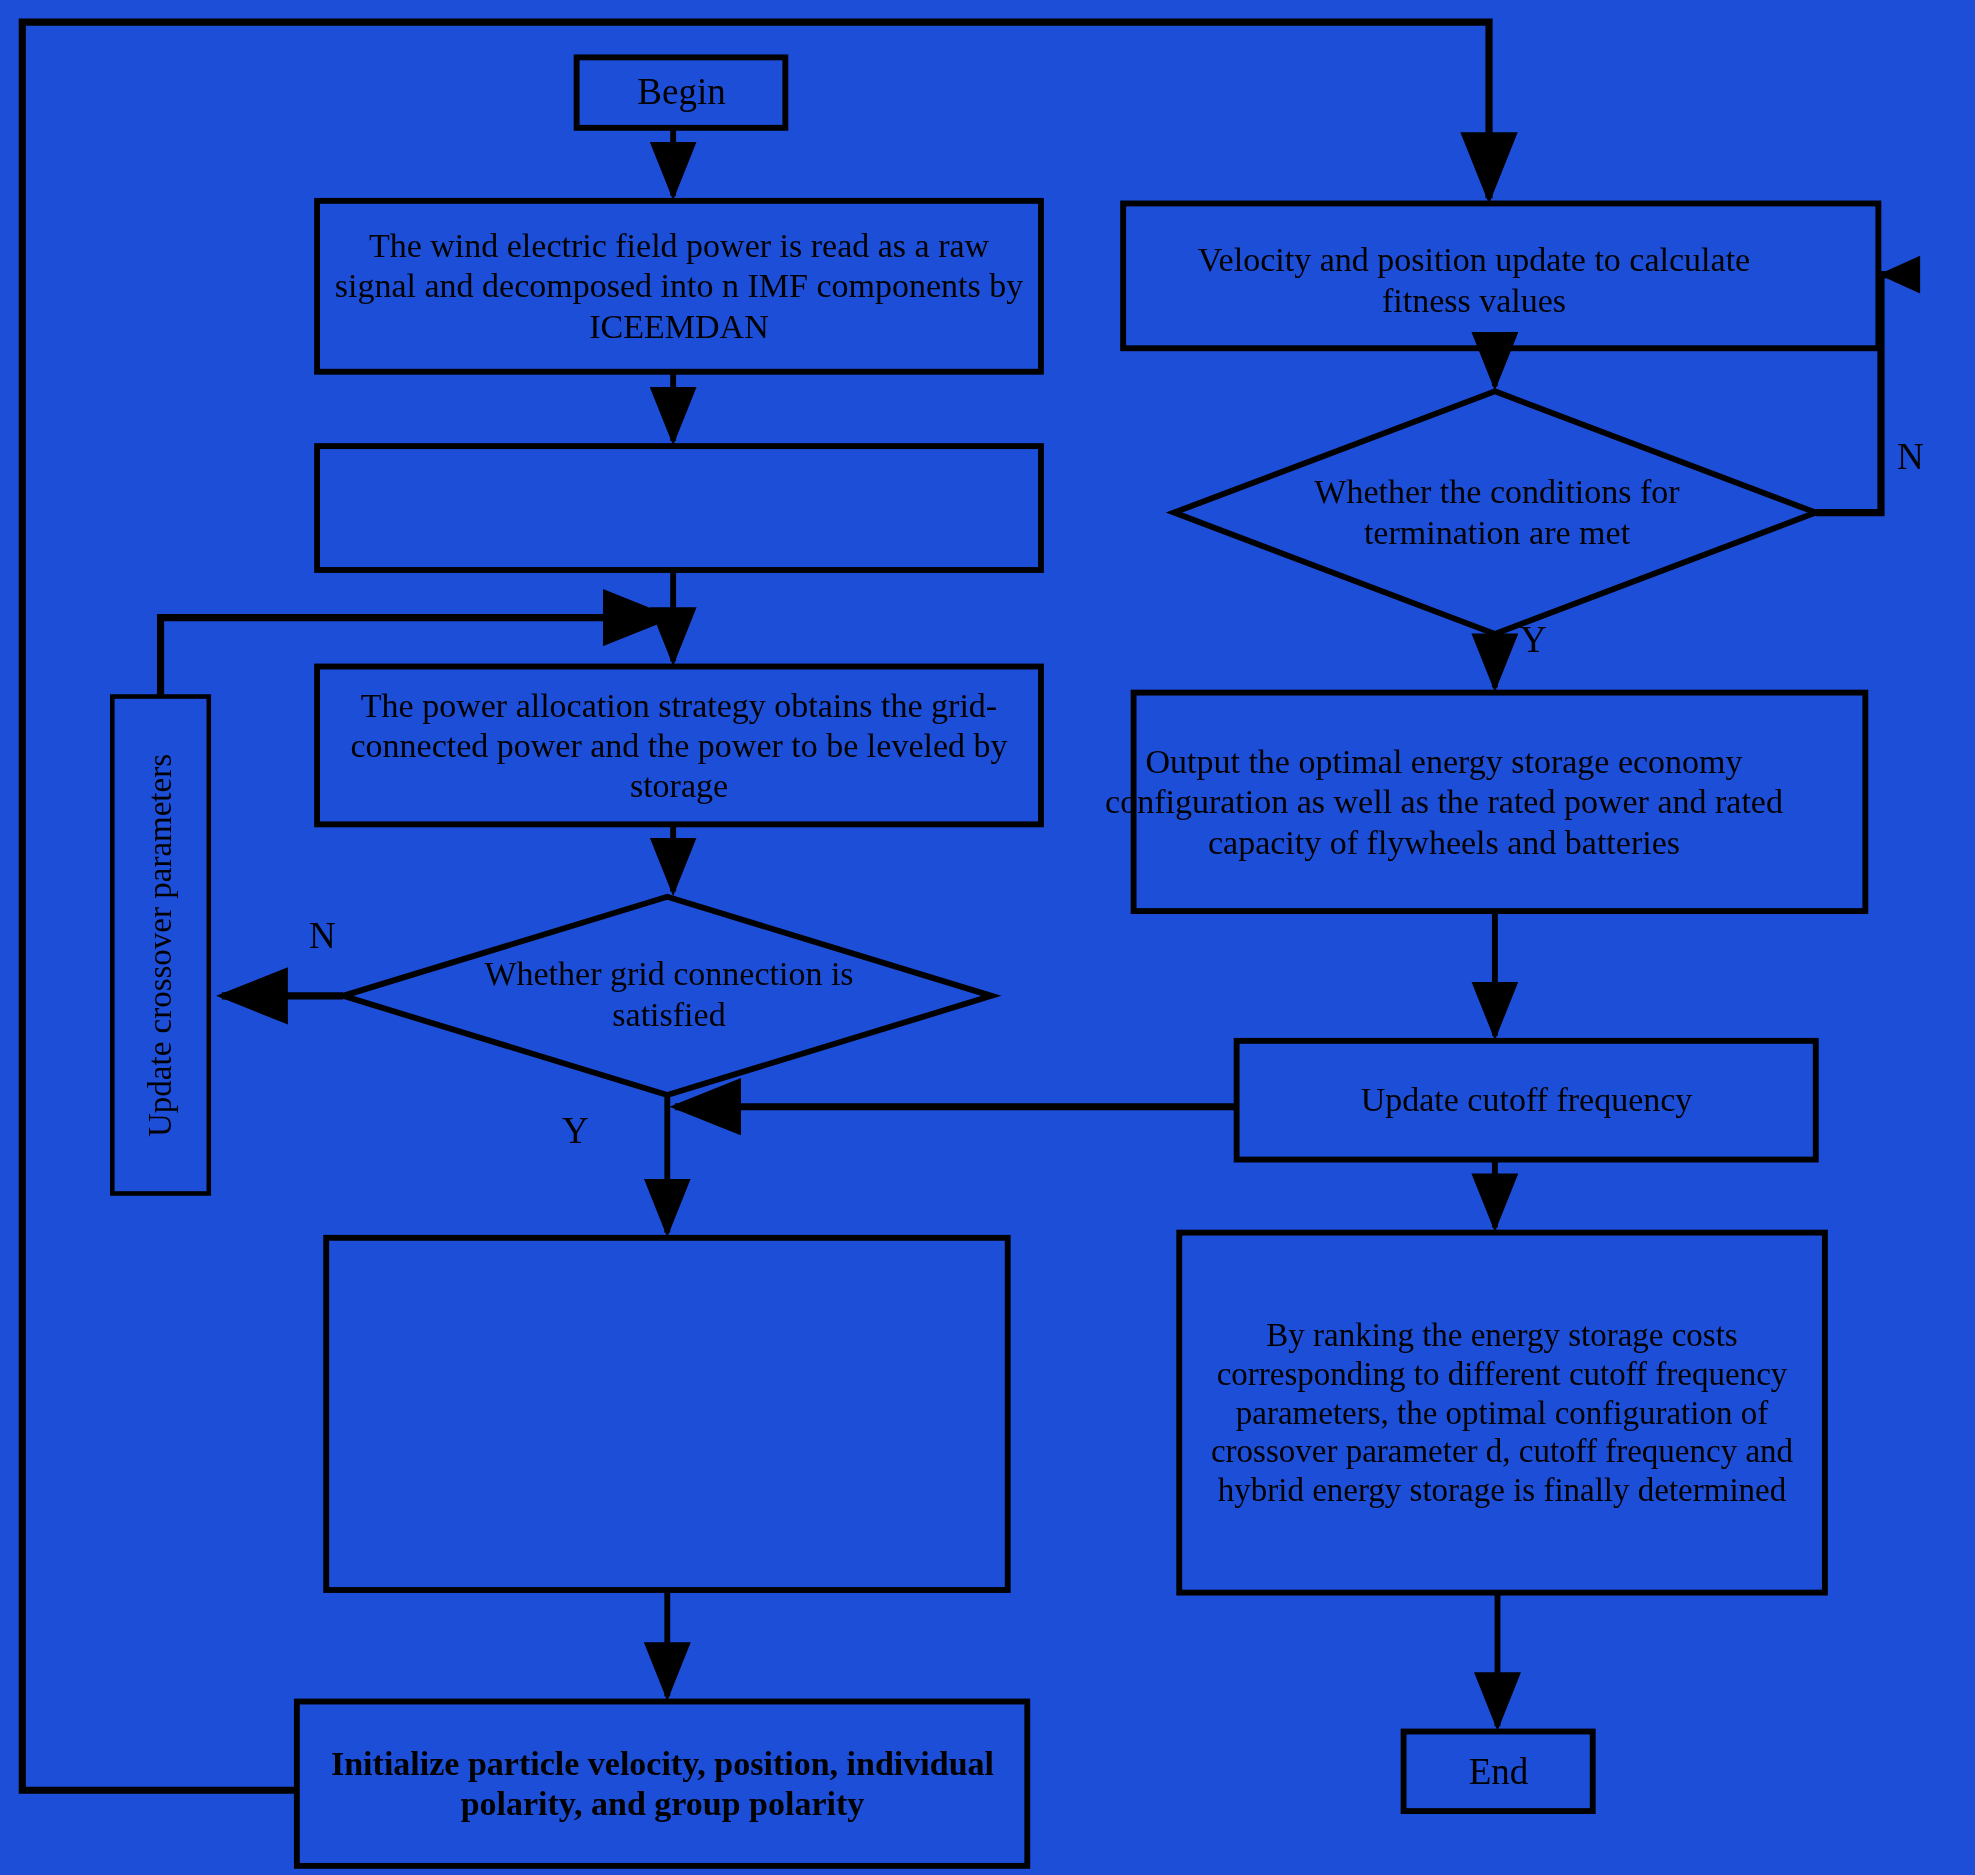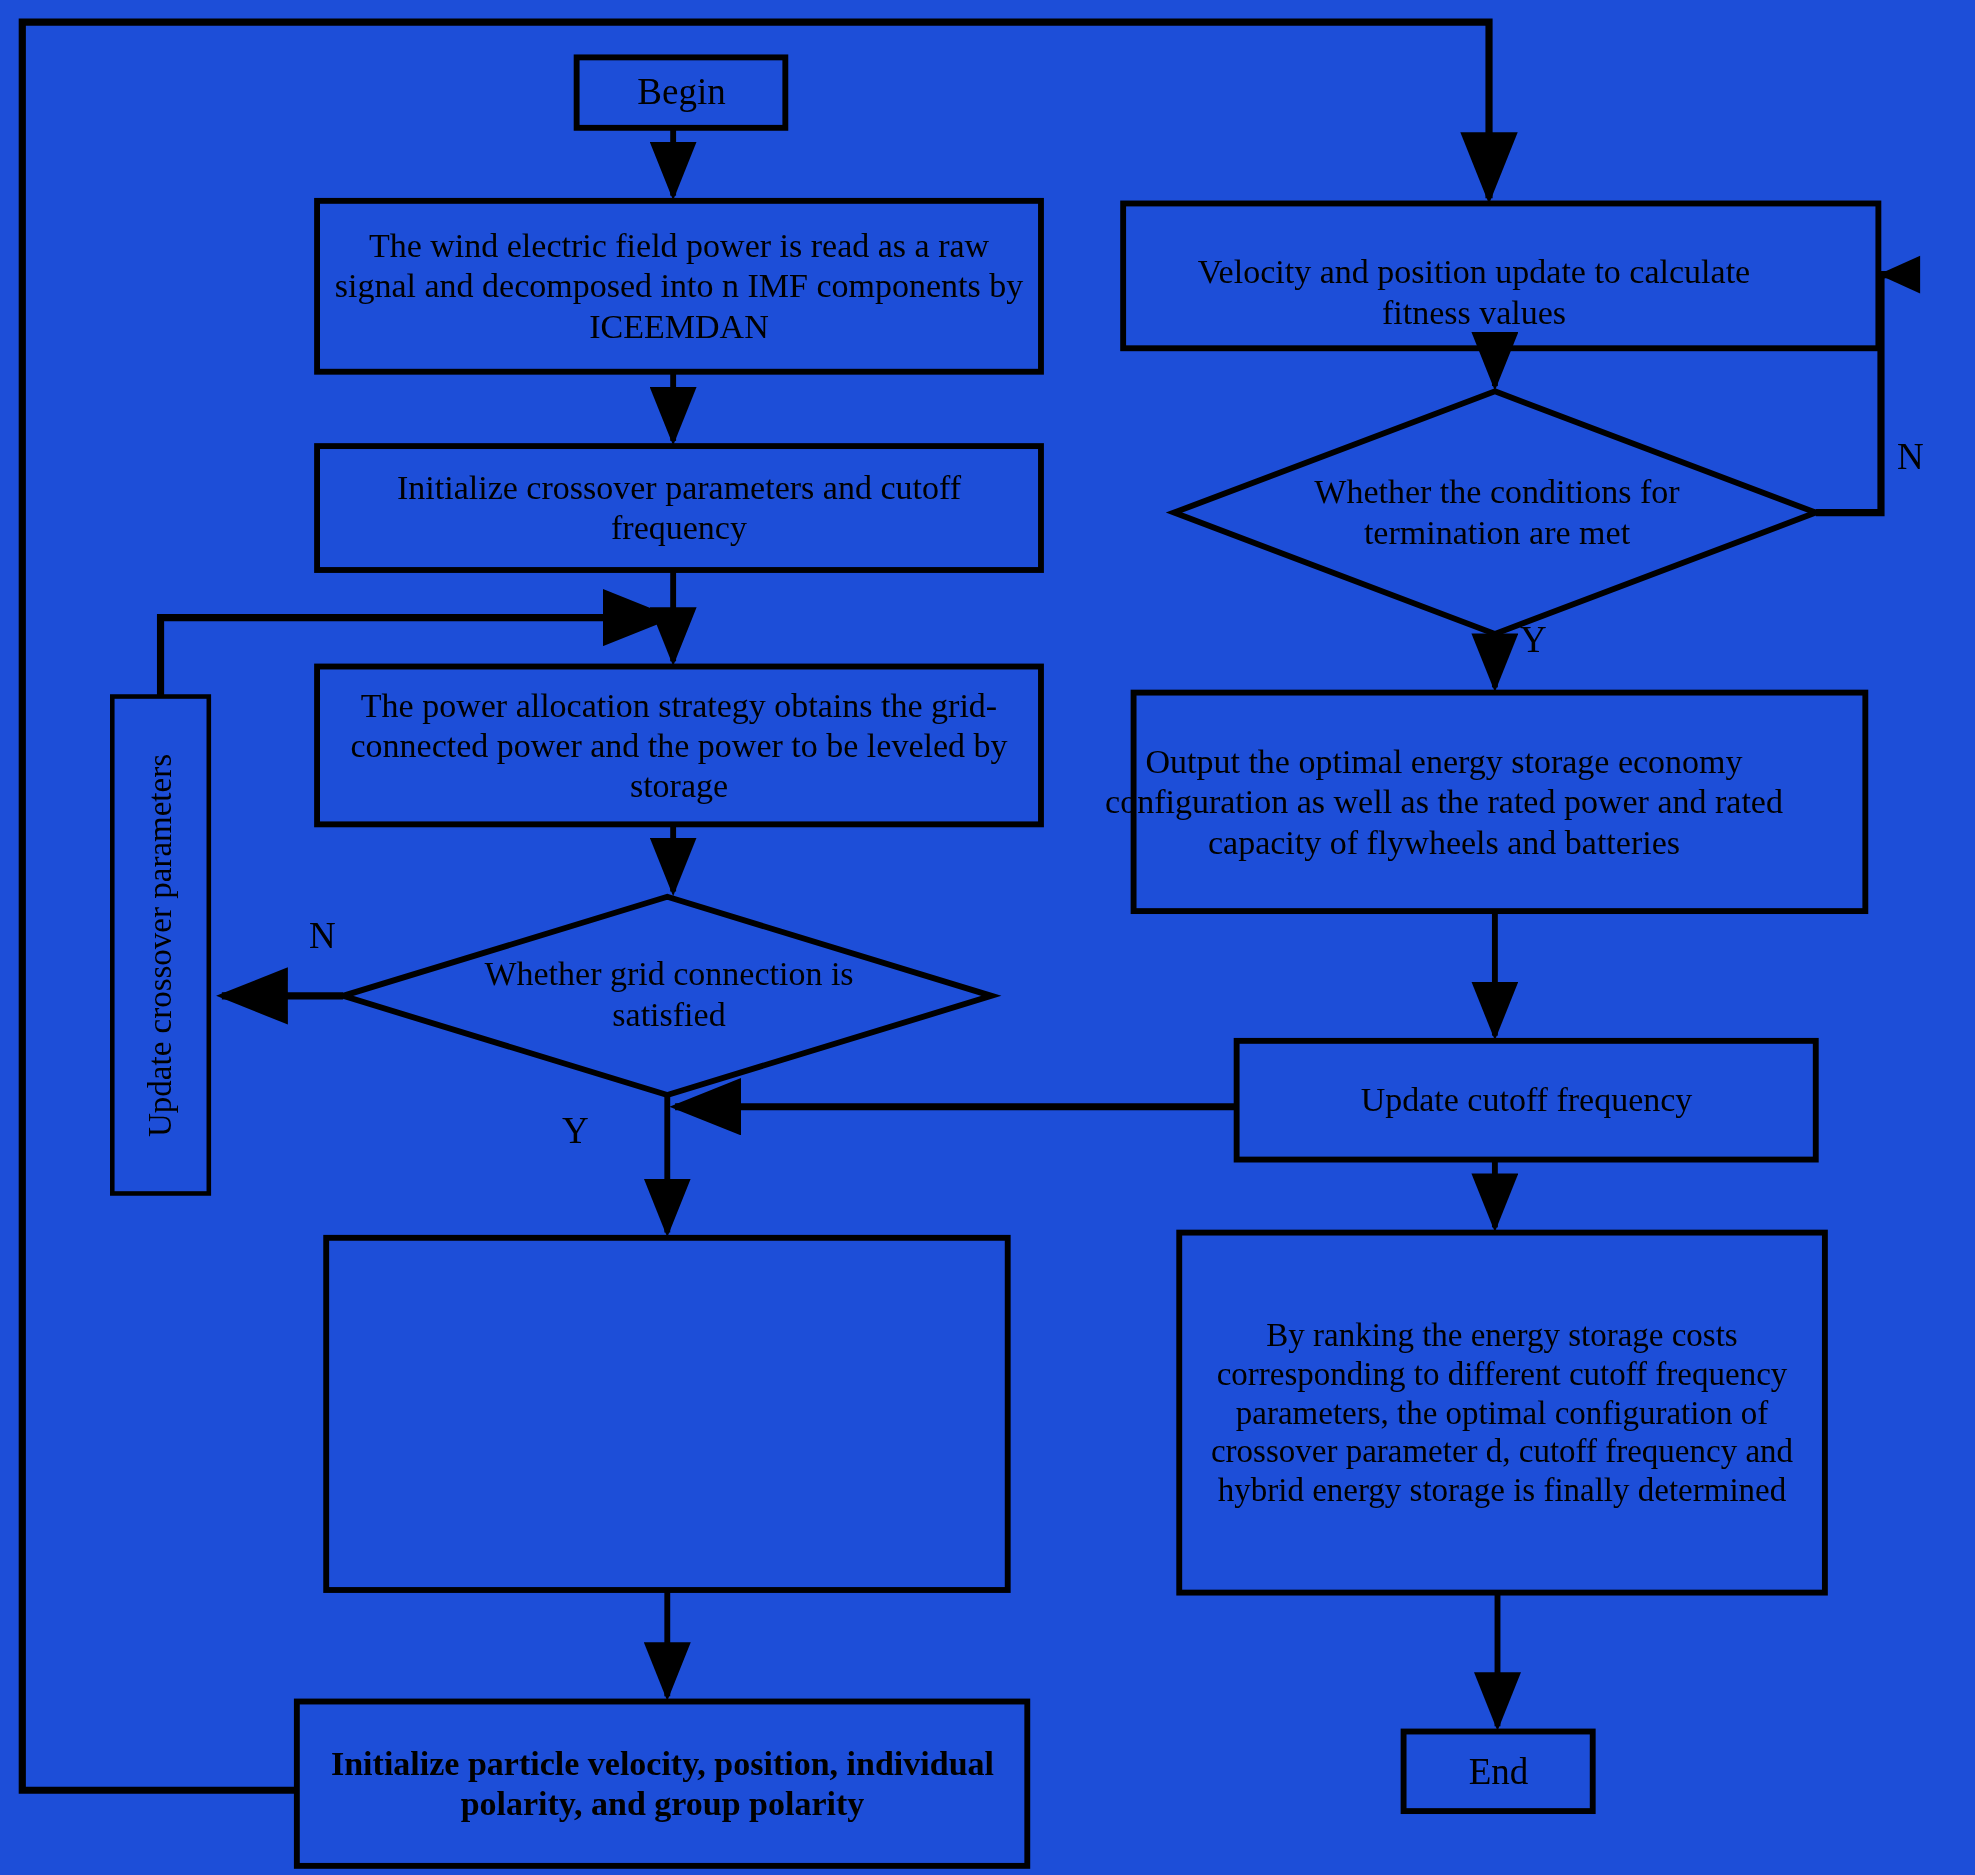--- a/index.html
+++ b/index.html
@@ -129,32 +129,31 @@
       <line x1="2296" y1="2442" x2="2296" y2="2647" marker-end="url(#arrowhead)" stroke-width="9"></line>
     </g>
 
     <polygon points="2880,421 2944,392 2944,450" fill="#000000" stroke="none"></polygon>
   </svg>
 
   <div class="node-text" style="left:577px; top:57px; width:209px; height:70px; font-size:37px;">Begin</div>
 
   <div class="node-text" style="left:317px; top:201px; width:724px; height:171px;">The wind electric field power is read as a raw signal and decomposed into n IMF components by ICEEMDAN</div>
 
-  <div class="node-text" style="left:317px; top:446px; width:724px; height:124px;">Initialize crossover parameters and cutoff frequency</div>
 
   <div class="node-text" style="left:317px; top:667px; width:724px; height:158px;">The power allocation strategy obtains the grid-connected power and the power to be leveled by storage</div>
 
   <div class="vert-text" style="left:-88px; top:916px; width:496px; height:59px;">Update crossover parameters</div>
 
   <div class="node-text" style="left:457px; top:939px; width:424px; height:111px;">Whether grid connection is satisfied</div>
 
 
   <div class="node-text" style="left:297px; top:1702px; width:731px; height:164px;font-weight:bold;">Initialize particle velocity, position, individual polarity, and group polarity</div>
 
-  <div class="node-text" style="left:1148px; top:220px; width:652px; height:145px;">Velocity and position update to calculate fitness values</div>
+  <div class="node-text" style="left:1148px; top:208px; width:652px; height:145px;">Velocity and position update to calculate fitness values</div>
 
   <div class="node-text" style="left:1262px; top:457px; width:470px; height:111px;">Whether the conditions for termination are met</div>
 
   <div class="node-text" style="left:1078px; top:693px; width:732px; height:219px;">Output the optimal energy storage economy configuration as well as the rated power and rated capacity of flywheels and batteries</div>
 
   <div class="node-text" style="left:1237px; top:1041px; width:579px; height:119px;">Update cutoff frequency</div>
 
   <div class="node-text small" style="left:1179px; top:1233px; width:646px; height:360px;">By ranking the energy storage costs corresponding to different cutoff frequency parameters, the optimal configuration of crossover parameter d, cutoff frequency and hybrid energy storage is finally determined</div>
 
   <div class="node-text" style="left:1404px; top:1732px; width:189px; height:80px; font-size:37px;">End</div>

